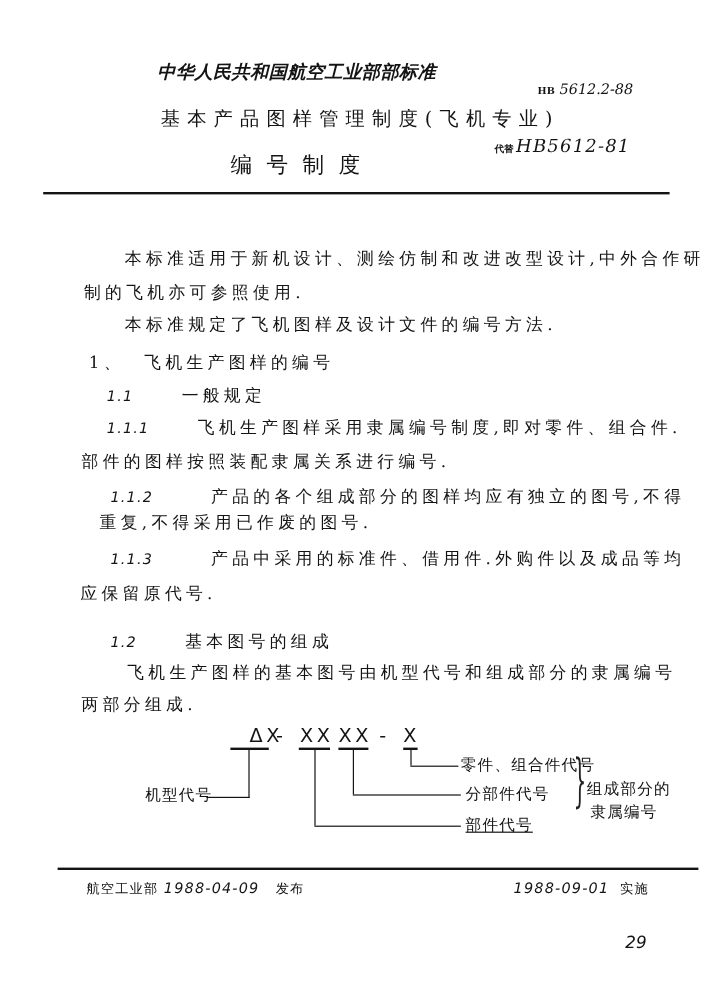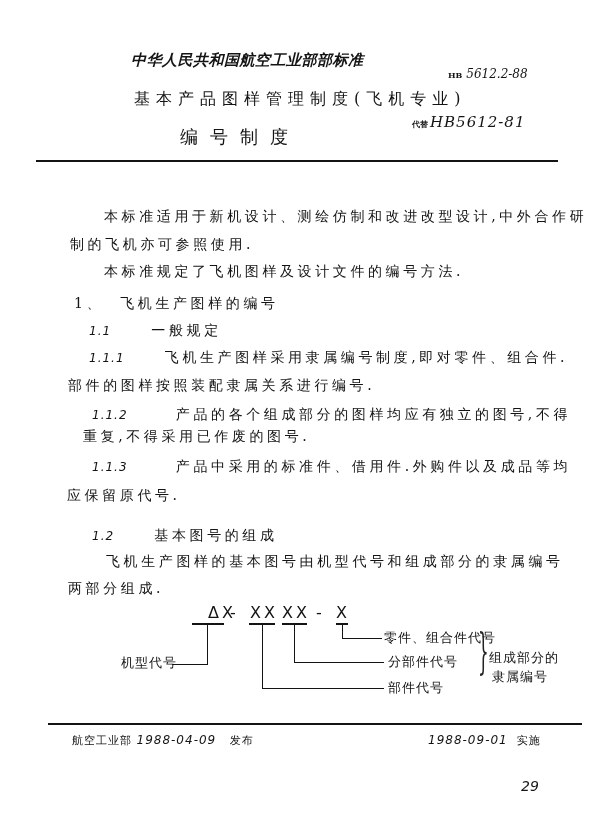--- a/index.html
+++ b/index.html
@@ -9,21 +9,21 @@
     color: #141414;
   }
   .abs { position: absolute; white-space: nowrap; }
 
   .org-title { left: 131px; top: 51px; font-family: "DejaVu Sans", sans-serif; font-weight: bold; font-size: 15px; letter-spacing: 0.5px; font-style: italic; }
   .std-code { left: 412px; top: 67px; font-size: 12px; font-style: italic; }
   .std-code .prefix { font-size: 8px; font-style: normal; font-weight: bold; margin-right: 4px; margin-left: 36px; }
   .main-title { left: 134px; top: 89px; font-size: 16px; letter-spacing: 6px; }
   .replaces { left: 412px; top: 113px; font-size: 15px; font-style: italic; letter-spacing: 1px; }
   .replaces .prefix { font-size: 8px; font-style: normal; font-weight: bold; margin-right: 2px; letter-spacing: 0; }
-  .sub-title { left: 180px; top: 125px; font-size: 18px; letter-spacing: 12px; }
+  .sub-title { left: 192px; top: 125px; font-size: 18px; letter-spacing: 12px; }
 
   .rule-top { left: 36px; top: 160px; width: 522px; height: 2px; background: #141414; }
   .rule-bottom { left: 48px; top: 723px; width: 534px; height: 1.5px; background: #141414; }
 
   .para { font-size: 14px; letter-spacing: 3.6px; line-height: 28px; }
   .p1a { left: 104px; top: 202px; }
   .p1b { left: 70px; top: 230px; }
   .p2  { left: 104px; top: 257px; }
   .h1  { left: 74px; top: 289px; }
   .h11 { left: 89px; top: 316px; }
@@ -115,21 +115,21 @@
   <div class="line" style="left:342px; top:624px; width:1px; height:14px;"></div>
   <div class="line" style="left:342px; top:638px; width:40px; height:1px;"></div>
   <span class="abs dg-label" style="left:384px; top:629px;">零件、组合件代号</span>
 
   <div class="line" style="left:294px; top:624px; width:1px; height:38px;"></div>
   <div class="line" style="left:294px; top:662px; width:90px; height:1px;"></div>
   <span class="abs dg-label" style="left:388px; top:653px;">分部件代号</span>
 
   <div class="line" style="left:262px; top:624px; width:1px; height:64px;"></div>
   <div class="line" style="left:262px; top:688px; width:122px; height:1px;"></div>
-  <span class="abs dg-label" style="left:388px; top:679px;">部件代号</span>
+  <span class="abs dg-label" style="left:388px; top:679px;text-decoration:underline;">部件代号</span>
 
   <span class="abs brace">}</span>
   <span class="abs dg-label" style="left:489px; top:649px;">组成部分的</span>
   <span class="abs dg-label" style="left:492px; top:668px;">隶属编号</span>
 </div>
 
 <div class="abs rule-bottom"></div>
 
 <div class="abs footer" style="left:72px;">
   <span>航空工业部</span>

